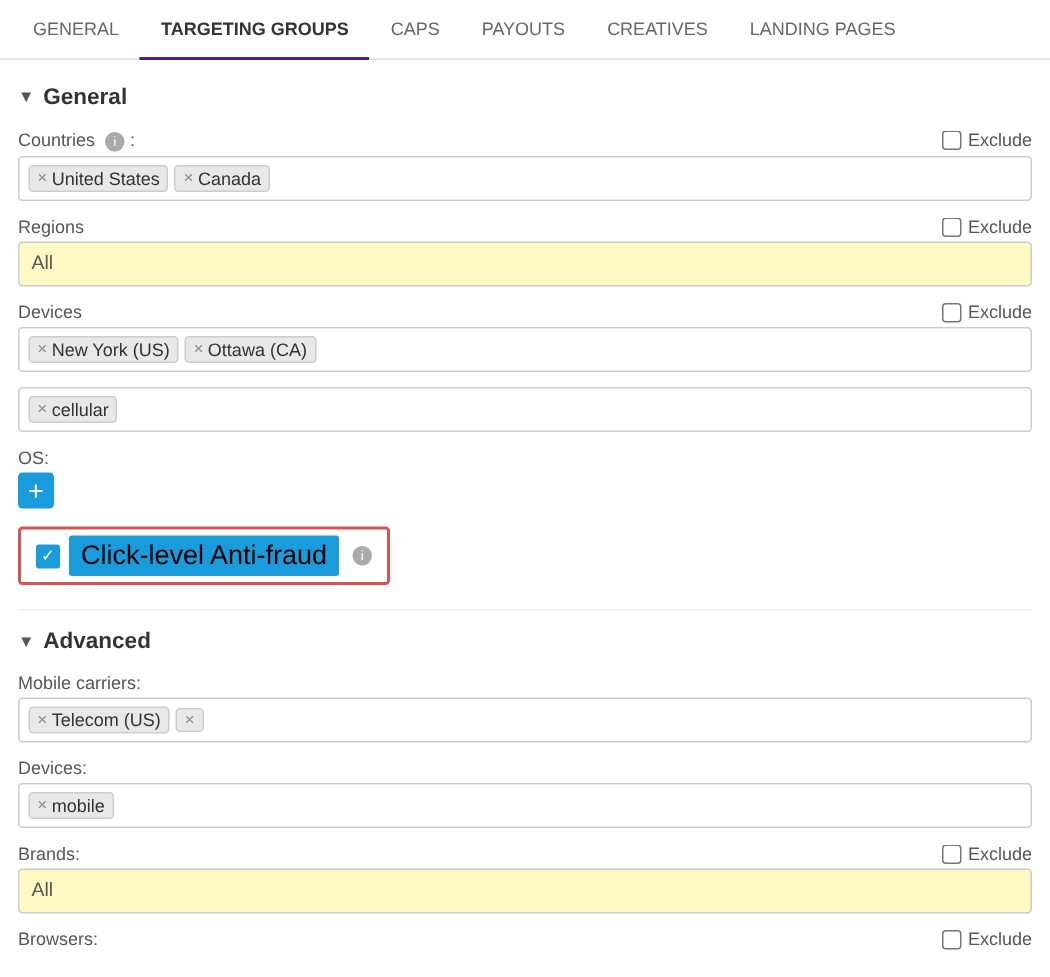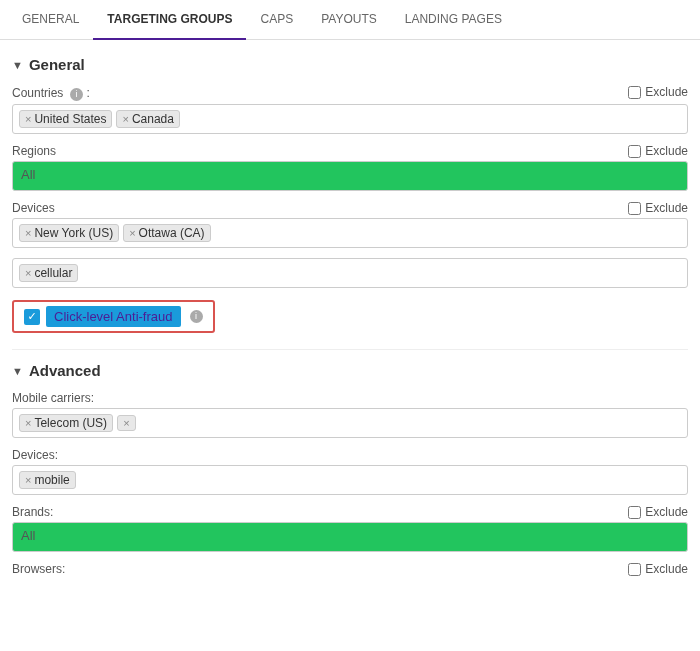--- a/index.html
+++ b/index.html
@@ -47,21 +47,21 @@
       color: #555;
     }
 
     
     .form-row {
       margin-bottom: 10px;
     }
     .form-label-row {
       display: flex;
       justify-content: space-between;
-      align-items: flex-start;
+      align-items: center;
       margin-bottom: 3px;
     }
     .form-label {
       font-size: 12px;
       color: #555;
     }
     .info-icon {
       display: inline-block;
       width: 13px;
       height: 13px;
@@ -116,21 +116,21 @@
     }
 
     .text-field {
       border: 1px solid #ccc;
       border-radius: 3px;
       padding: 5px 8px;
       min-height: 30px;
       width: 100%;
       font-size: 13px;
       color: #555;
-      background: #22c55e;
+      background: #fef9c3;
     }
 
     
     .add-btn {
       display: inline-flex;
       align-items: center;
       justify-content: center;
       background: #1a9bdb;
       color: #fff;
       border: none;
@@ -162,22 +162,22 @@
       height: 16px;
       background: #1a9bdb;
       border-radius: 2px;
       display: flex;
       align-items: center;
       justify-content: center;
       color: #fff;
       font-size: 11px;
     }
     .antifr-label {
-      font-size: 13px;
-      color: #4c1d95;
+      font-size: 18px;
+      color: #000000;
       background: #1a9bdb;
       padding: 3px 8px;
       border-radius: 2px;
       font-weight: 500;
     }
 
     .section-divider {
       border: none;
       border-top: 1px solid #eee;
       margin: 8px 0 12px 0;
@@ -191,20 +191,21 @@
 </head>
 <body>
 
 <div class="page-container">
 
   <nav class="nav-tabs">
     <div class="nav-tab">GENERAL</div>
     <div class="nav-tab active">TARGETING GROUPS</div>
     <div class="nav-tab">CAPS</div>
     <div class="nav-tab">PAYOUTS</div>
+    <div class="nav-tab">CREATIVES</div>
     <div class="nav-tab">LANDING PAGES</div>
 
   </nav>
 
   <div class="content">
 
     <div class="section-header">
       <span class="arrow">▼</span>
       <span>General</span>
     </div>
@@ -268,20 +269,26 @@
 
     <div class="form-row">
       <div class="tag-field">
         <span class="tag">
           <span class="tag-x">×</span>
           <span>cellular</span>
         </span>
       </div>
     </div>
 
+    <div class="form-row">
+      <div class="form-label-row">
+        <span class="form-label">OS:</span>
+      </div>
+      <button class="add-btn">+</button>
+    </div>
 
     <div class="antifr-row">
       <div class="antifr-box">
         <div class="antifr-check">
           <span>✓</span>
         </div>
         <span class="antifr-label">Click-level Anti-fraud</span>
         <span class="info-icon">i</span>
       </div>
     </div>

